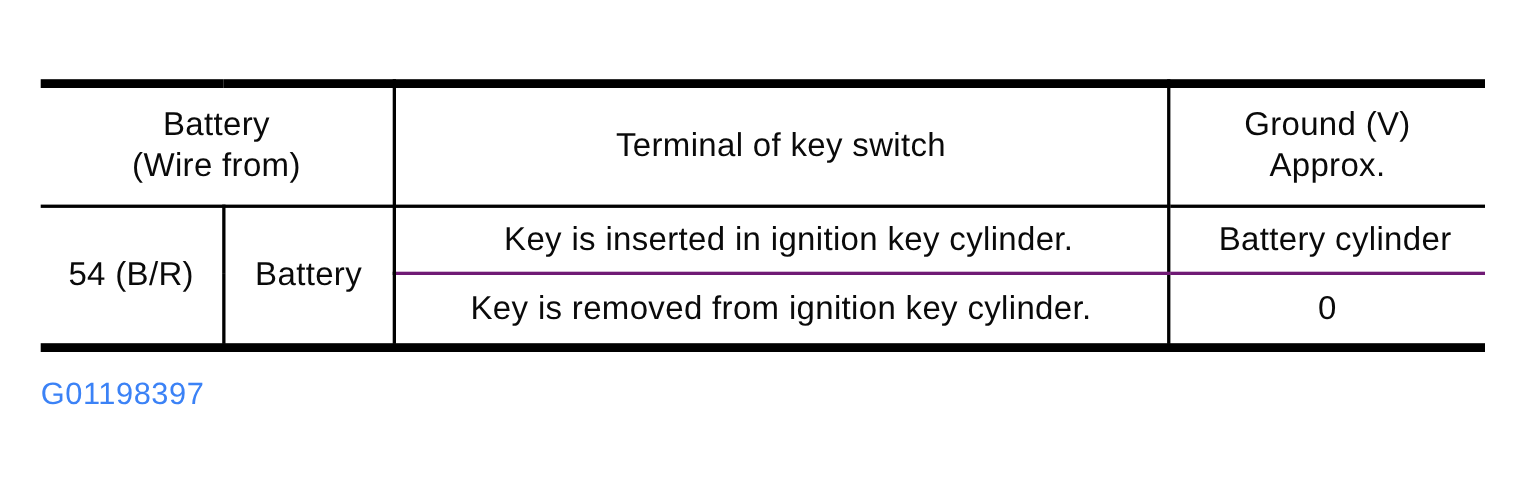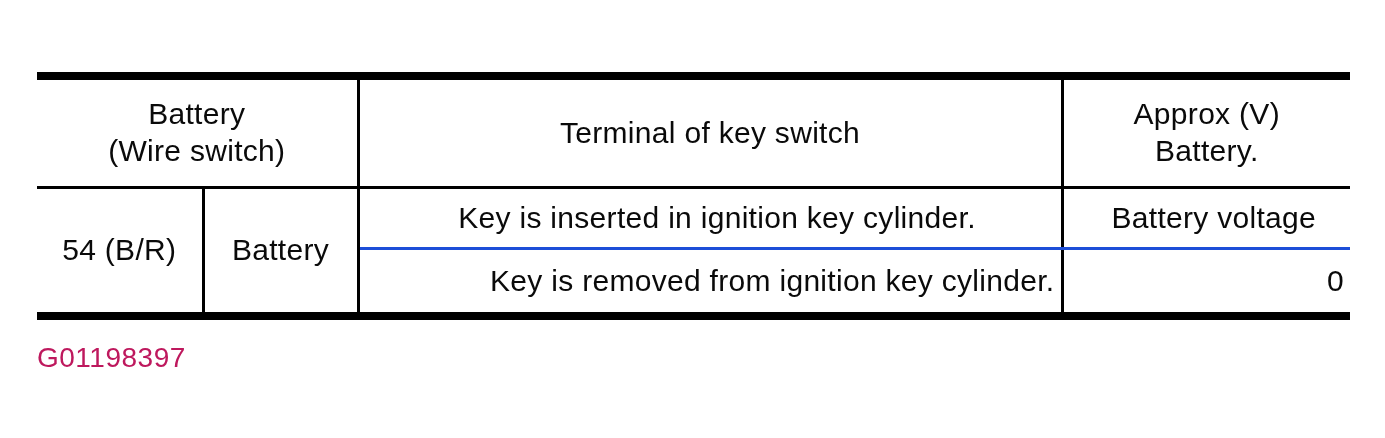--- a/index.html
+++ b/index.html
@@ -36,64 +36,64 @@
     text-align: center;
     vertical-align: middle;
     letter-spacing: 0.3px;
     color: #0a0a0a;
   }
 
   th { height: 106px; border-bottom: 3px solid #000000; }
 
   .b-right { border-right: 3px solid #000000; }
 
-  tr.row1 td.rb { border-bottom: 3px solid #1d4ed8; padding-left: 20px; }
+  tr.row1 td.rb { border-bottom: 3px solid #701a75; padding-left: 20px; }
   tr.row1 td { height: 58px; }
-  tr.row2 td { height: 62px; text-align: right; }
+  tr.row2 td { height: 62px; }
 
   .two-line div { display: block; }
 
   .figure-code {
     position: absolute;
     left: 37px;
     top: 342px;
     font-size: 28px;
     font-weight: 400;
     letter-spacing: 0.5px;
-    color: #be185d;
+    color: #3b82f6;
   }
 </style>
 </head>
 <body>
 
 <div class="table-wrap">
   <table class="signal-table">
     <colgroup>
       <col style="width:166px">
       <col style="width:155px">
       <col style="width:704px">
       <col style="width:288px">
     </colgroup>
     <tbody>
       <tr>
         <th colspan="2" class="b-right two-line">
           <div>Battery</div>
-          <div>(Wire switch)</div>
+          <div>(Wire from)</div>
         </th>
         <th class="b-right">Terminal of key switch</th>
         <th class="two-line">
-          <div>Approx (V)</div>
-          <div>Battery.</div>
+          <div>Ground (V)</div>
+          <div>Approx.</div>
         </th>
       </tr>
       <tr class="row1">
         <td rowspan="2" class="b-right">54 (B/R)</td>
         <td rowspan="2" class="b-right">Battery</td>
         <td class="b-right rb">Key is inserted in ignition key cylinder.</td>
-        <td class="rb">Battery voltage</td>
+        <td class="rb">Battery cylinder</td>
       </tr>
       <tr class="row2">
         <td class="b-right">Key is removed from ignition key cylinder.</td>
         <td>0</td>
       </tr>
     </tbody>
   </table>
 </div>
 
 <div class="figure-code">G01198397</div>

